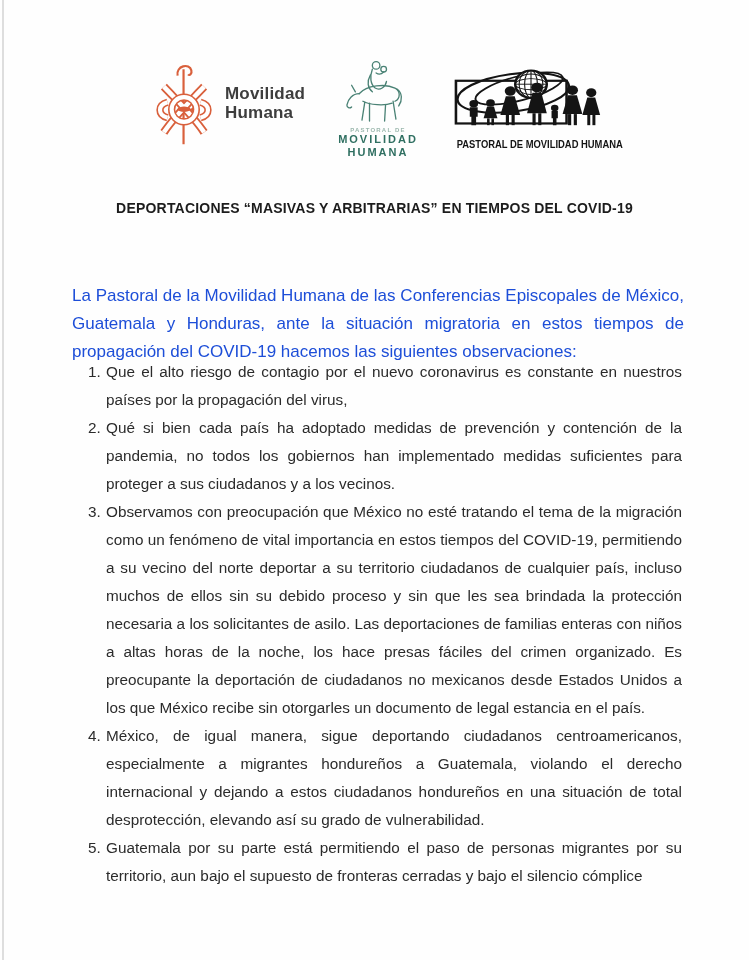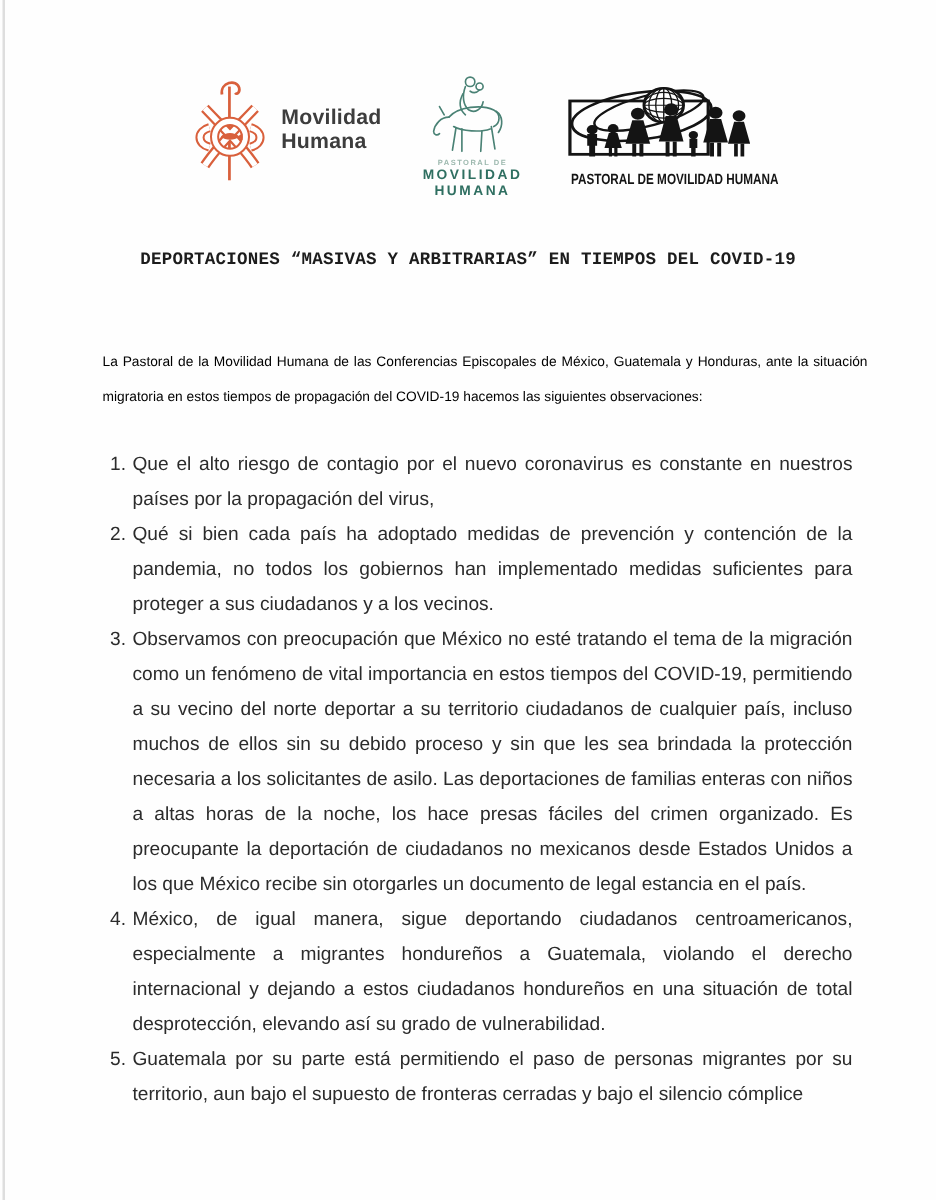--- a/index.html
+++ b/index.html
@@ -31,25 +31,24 @@
     margin-top: 1px; font-weight: bold; font-size: 10px; color: #141414;
     white-space: nowrap; transform: scale(.94, 1.18); transform-origin: center top;
     letter-spacing: 0;
   }
 
   
   .doc-title {
     position: absolute; top: 200px; left: 0; width: 100%;
     text-align: center; font-weight: bold; font-size: 14px; color: #1c1c1c;
     letter-spacing: .2px;
-    font-family: Liberation Mono, monospace;
   }
   .intro {
-    position: absolute; top: 265px; left: 82px; width: 612px;
-    font-size: 11px; line-height: 28px; text-align: justify; color: #000000;
+    position: absolute; top: 265px; left: 72px; width: 612px;
+    font-size: 17px; line-height: 28px; text-align: justify; color: #1d4ed8;
   }
   .obs-list { position: absolute; top: 358px; left: 70px; width: 612px; }
   .obs-item { display: flex; font-size: 15.3px; line-height: 28px; color: #2b2b2b; }
   .obs-item .num { width: 36px; box-sizing: border-box; padding-left: 18px; flex: none; }
   .obs-item .txt { flex: 1; text-align: justify; }
 </style>
 </head>
 <body>
 
 <div class="page">

